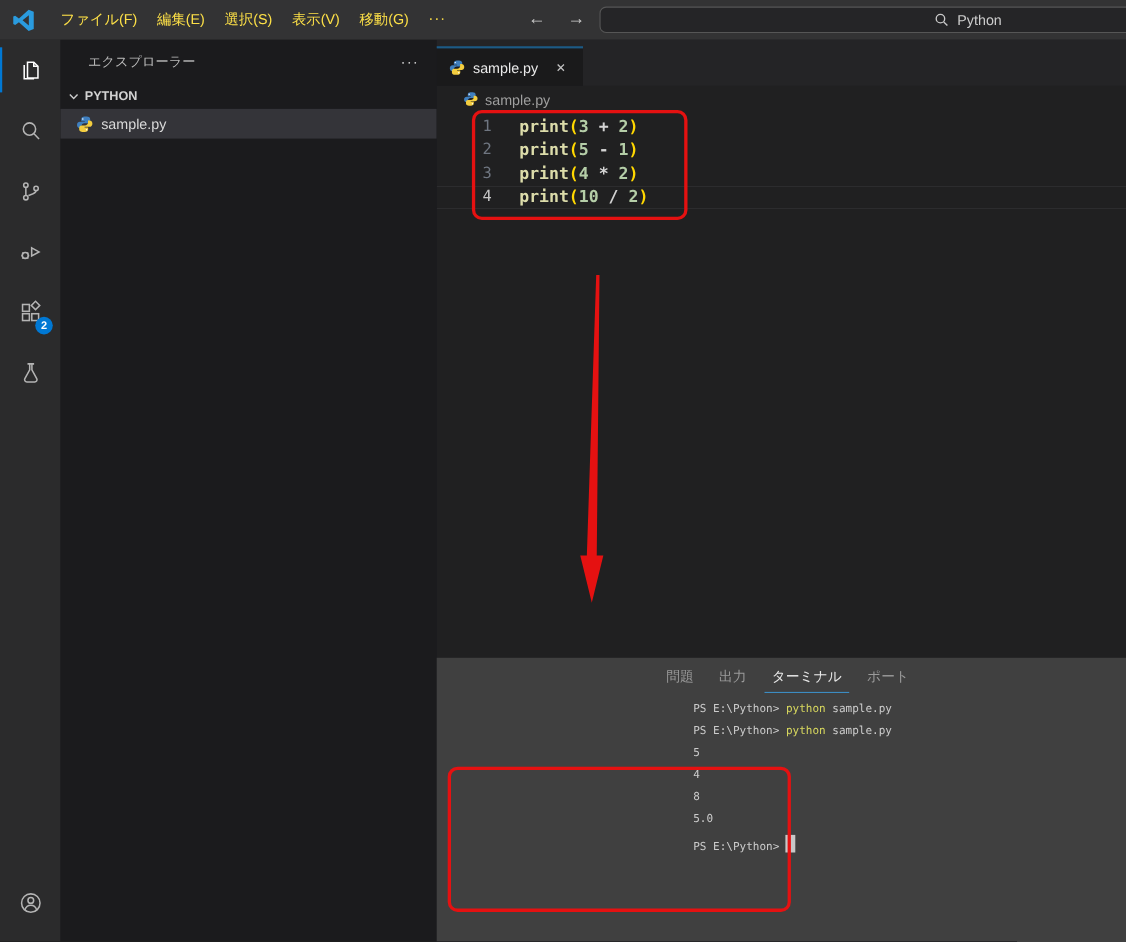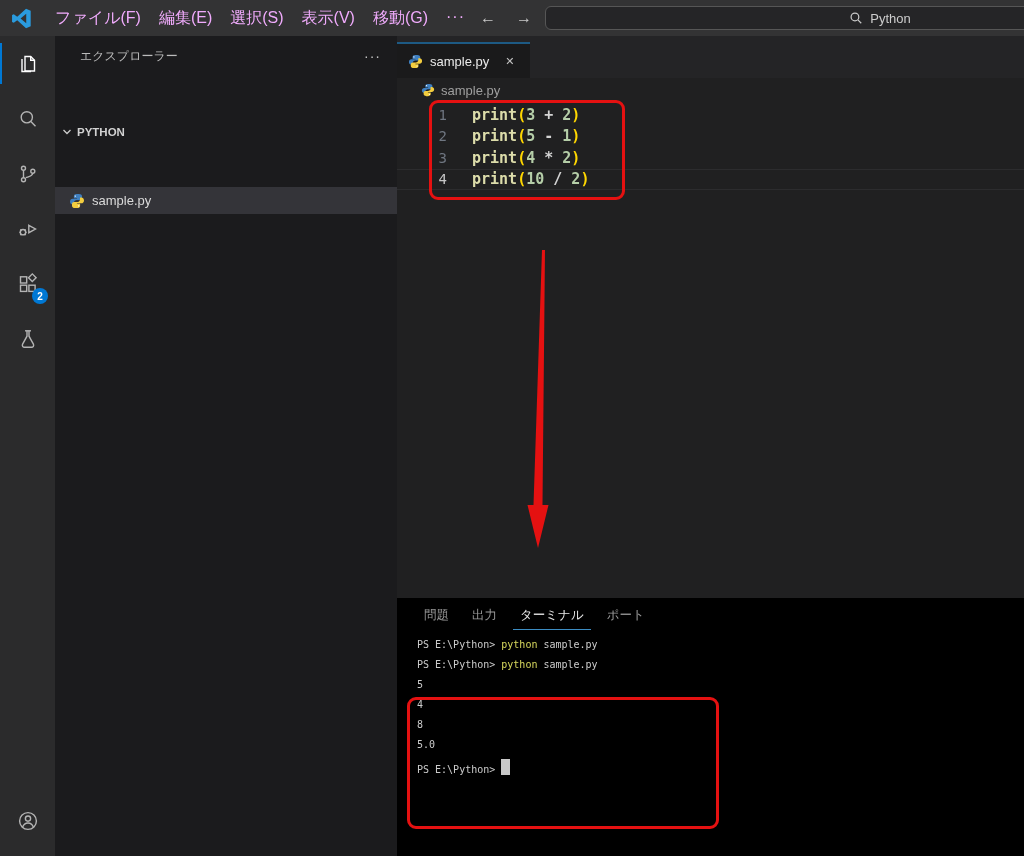--- a/index.html
+++ b/index.html
@@ -13,21 +13,21 @@
   }
   svg { display:block; }
 
   
   .titlebar{
     height:36px; background:#333334; display:flex; align-items:center;
     position:relative; z-index:2;
   }
   .vscode-logo{ margin-left:11px; }
   .menus{ display:flex; margin-left:14px; }
-  .menu-item{ padding:5px 9px; font-size:16px; color:#f0abfc; border-radius:4px; white-space:nowrap; }
+  .menu-item{ padding:5px 9px; font-size:13px; color:#fde047; border-radius:4px; white-space:nowrap; }
   .menu-item.more{ letter-spacing:1px; }
   .nav-arrows{ position:absolute; left:480px; top:0; height:36px; display:flex; align-items:center; gap:20px; font-size:16px; color:#c9c9c9; }
   .searchbox{
     position:absolute; left:545px; top:6px; width:670px; height:24px;
     background:#252527; border:1px solid #565656; border-radius:6px;
     display:flex; align-items:center; justify-content:center; gap:7px;
     font-size:13px; color:#cccccc;
   }
 
   
@@ -40,21 +40,21 @@
   .ab-item svg{ stroke:#b4b4b4; }
   .ab-item.active svg{ stroke:#ffffff; }
   .ab-badge{
     position:absolute; right:7px; bottom:7px; min-width:16px; height:16px; border-radius:8px;
     background:#0078d4; color:#ffffff; font-size:10px; font-weight:700;
     display:flex; align-items:center; justify-content:center; padding:0 3px;
   }
   .ab-bottom{ margin-top:auto; margin-bottom:8px; }
 
   
-  .sidebar{ width:342px; background:#1b1b1d; flex-shrink:0; display:flex; flex-direction:column;gap:44px; }
+  .sidebar{ width:342px; background:#1b1b1d; flex-shrink:0; display:flex; flex-direction:column; }
   .sb-header{ height:40px; display:flex; align-items:center; padding:0 16px 0 25px; font-size:12px; color:#bcbcbc; }
   .sb-header .sb-title{ flex:1; }
   .sb-header .sb-more{ color:#c5c5c5; font-size:14px; letter-spacing:1px; }
   .sb-section{ height:23px; display:flex; align-items:center; gap:3px; padding-left:5px; font-size:11.5px; font-weight:700; color:#d2d2d2; }
   .sb-file{
     height:27px; display:flex; align-items:center; gap:7px; padding-left:14px;
     background:#343439; color:#dadada; font-size:13px;
   }
 
   
@@ -73,21 +73,21 @@
   .code-line.current{ border-top:1px solid #2c2c2e; border-bottom:1px solid #2c2c2e; }
   .ln{ width:50px; text-align:right; color:#6f7681; flex-shrink:0; font-size:14px; }
   .code-line.current .ln{ color:#c6c6c6; }
   .code-text{ padding-left:25px; white-space:pre;font-weight:bold; }
   .tok-func{ color:#dcdcaa; }
   .tok-paren{ color:#ffd700; }
   .tok-num{ color:#b5cea8; }
   .tok-op{ color:#d4d4d4; }
 
   
-  .panel{ height:258px; background:#000000; display:flex; flex-direction:column; }
+  .panel{ height:258px; background:#404040; display:flex; flex-direction:column;align-items:center; }
   .panel-tabs{ height:34px; display:flex; align-items:center; padding-left:20px; font-size:12.5px; color:#9a9a9a; }
   .panel-tab{ padding:7px 7px 5px; margin-right:9px; border-bottom:1px solid transparent; white-space:nowrap; }
   .panel-tab.active{ color:#e9e9e9; border-bottom-color:#3c8cc2; }
   .terminal{
     flex:1; padding:7px 0 0 20px; font-family:"DejaVu Sans Mono", monospace;
     font-size:10px; color:#cccccc;
   }
   .t-line{ height:20px; white-space:pre; }
   .tok-plain{ color:#cccccc; }
   .tok-cmd{ color:#d8d85e; }

